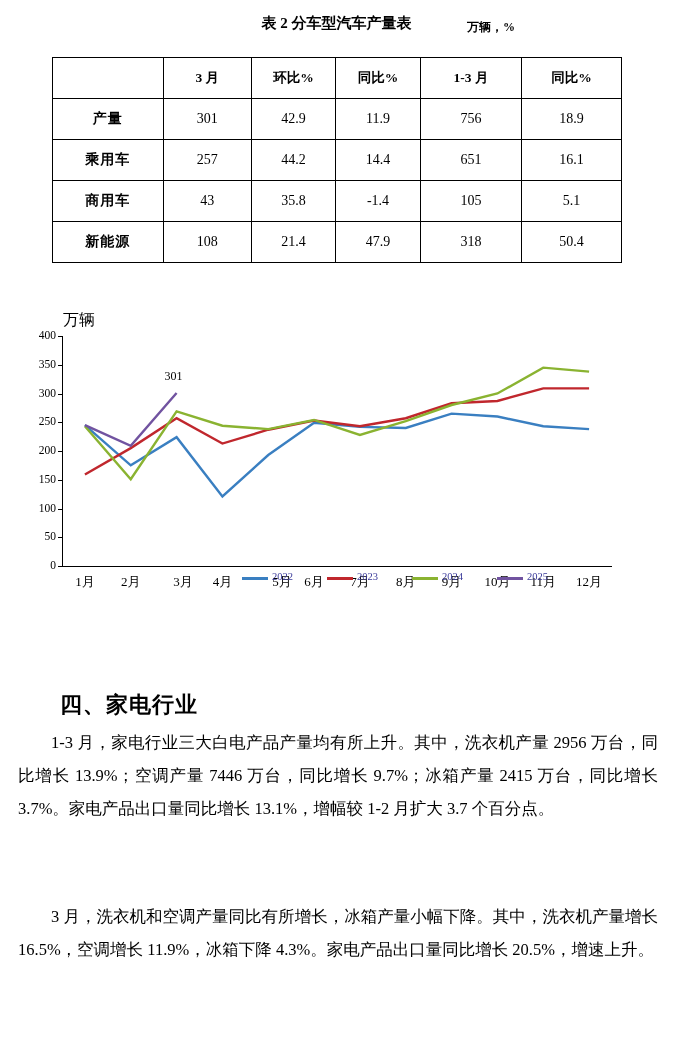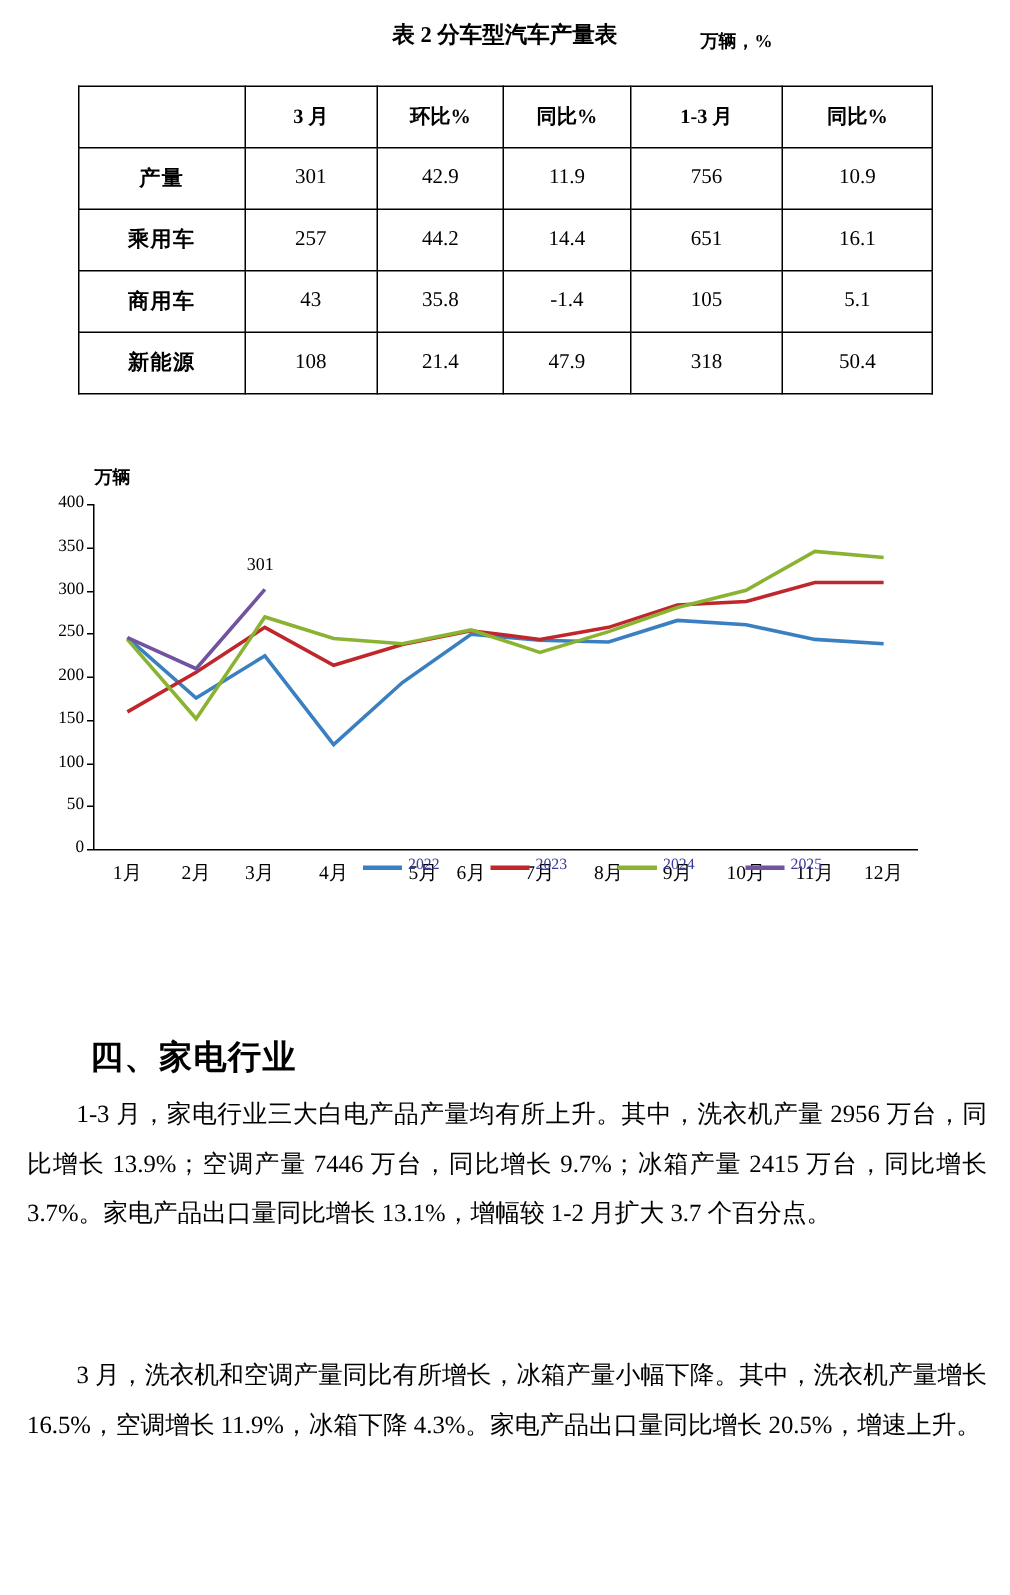--- a/index.html
+++ b/index.html
@@ -40,21 +40,21 @@
   table.data td.rowlabel{font-weight:bold;font-size:14px;letter-spacing:1px;}
   .col0{width:112px;}
   .col1{width:88px;}
   .col2{width:84px;}
   .col3{width:84px;}
   .col4{width:102px;}
   .col5{width:100px;}
 
   
   .chart-wrap{position:absolute;left:0;top:300px;width:673px;height:300px;}
-  .chart-unit{position:absolute;left:63px;top:10px;font-size:12px;font-weight:bold;}
+  .chart-unit{position:absolute;left:63px;top:10px;font-size:16px;font-weight:normal;}
   .chart-area{position:absolute;left:62px;top:36px;width:550px;height:230px;}
   .chart-caption{
     position:absolute;left:0;top:640px;width:673px;text-align:center;
     font-size:15px;font-weight:bold;
   }
   .ytick{
     position:absolute;right:100%;margin-right:6px;
     font-size:11.5px;line-height:1;transform:translateY(-50%);
     white-space:nowrap;color:#000;
   }
@@ -101,21 +101,21 @@
         <td class="col3">同比%</td>
         <td class="col4">1-3 月</td>
         <td class="col5">同比%</td>
       </tr>
       <tr>
         <td class="rowlabel">产量</td>
         <td>301</td>
         <td>42.9</td>
         <td>11.9</td>
         <td>756</td>
-        <td>10.9</td>
+        <td>18.9</td>
       </tr>
       <tr>
         <td class="rowlabel">乘用车</td>
         <td>257</td>
         <td>44.2</td>
         <td>14.4</td>
         <td>651</td>
         <td>16.1</td>
       </tr>
       <tr>
@@ -155,21 +155,21 @@
         <div class="ytick" style="top: 86.25px;">250</div>
         <div class="axisline" style="left: -4px; top: 86.25px; width: 4px; height: 1px;"></div>
         <div class="ytick" style="top: 57.5px;">300</div>
         <div class="axisline" style="left: -4px; top: 57.5px; width: 4px; height: 1px;"></div>
         <div class="ytick" style="top: 28.75px;">350</div>
         <div class="axisline" style="left: -4px; top: 28.75px; width: 4px; height: 1px;"></div>
         <div class="ytick" style="top: 0px;">400</div>
         <div class="axisline" style="left: -4px; top: 0px; width: 4px; height: 1px;"></div>
         <div class="xtick" style="left: 22.9167px;">1月</div>
         <div class="xtick" style="left: 68.75px;">2月</div>
-        <div class="xtick" style="left: 111px;">3月</div>
+        <div class="xtick" style="left: 121px;">3月</div>
         <div class="xtick" style="left: 160.417px;">4月</div>
         <div class="xtick" style="left: 220px;">5月</div>
         <div class="xtick" style="left: 252.083px;">6月</div>
         <div class="xtick" style="left: 297.917px;">7月</div>
         <div class="xtick" style="left: 343.75px;">8月</div>
         <div class="xtick" style="left: 389.583px;">9月</div>
         <div class="xtick" style="left: 435.417px;">10月</div>
         <div class="xtick" style="left: 481.25px;">11月</div>
         <div class="xtick" style="left: 527.083px;">12月</div>
         <svg width="550" height="230" style="position: absolute; left: 0px; top: 0px;">

